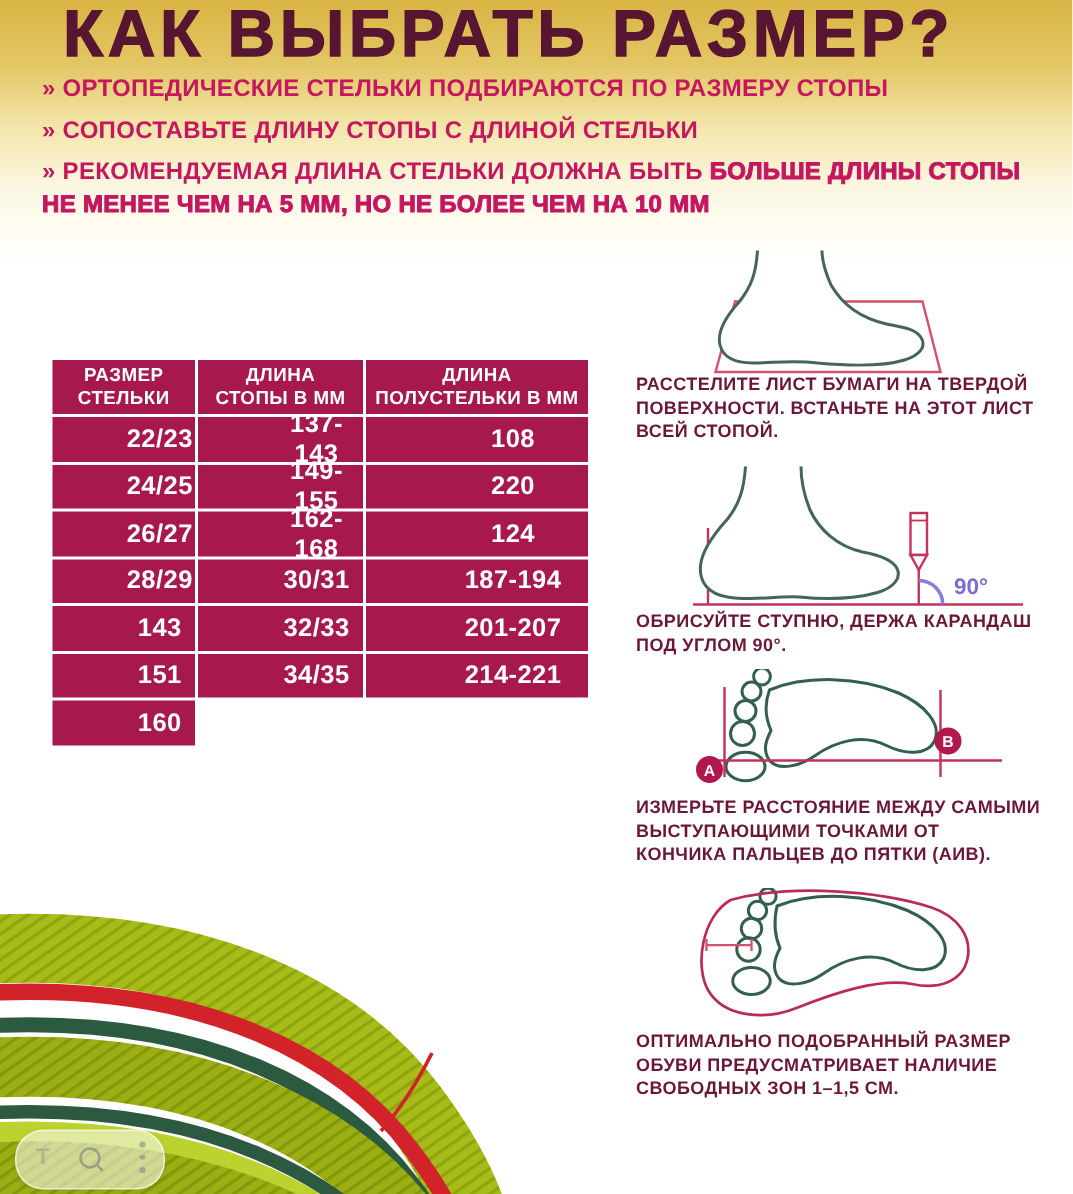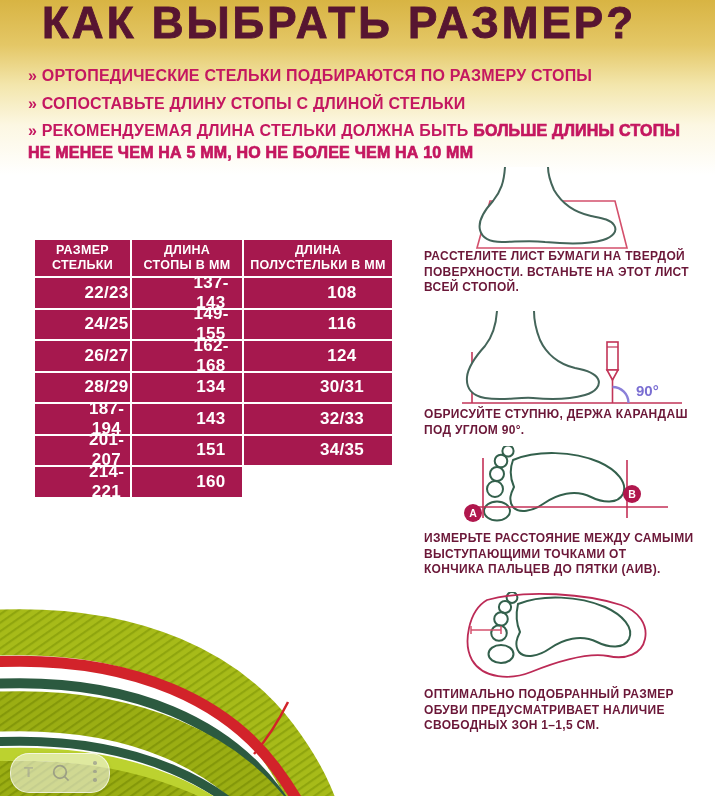--- a/index.html
+++ b/index.html
@@ -6,21 +6,21 @@
   #canvas{
     position:relative;width:715px;height:796px;overflow:hidden;
     font-family:"Liberation Sans",sans-serif;
     background:linear-gradient(180deg,#d8b443 0px,#e4c766 45px,#f3e6ac 85px,#fcf7e2 125px,#ffffff 175px,#ffffff 100%);
   }
   .title{
     position:absolute;left:42px;top:0;margin:0;
     font-size:44px;line-height:46px;font-weight:700;letter-spacing:3px;
     color:#571531;-webkit-text-stroke:0.9px #571531;white-space:nowrap;
   }
-  .bullets{position:absolute;left:28px;top:65px;width:664px;color:#c41760;}
+  .bullets{position:absolute;left:28px;top:49px;width:664px;color:#c41760;}
   .bullets p{margin:0 0 6px 0;font-size:16px;font-weight:700;line-height:21.5px;letter-spacing:0.2px;white-space:pre-line;}
   .xb{-webkit-text-stroke:0.7px #c41760;}
   
   .size-table{position:absolute;left:35px;top:240px;display:grid;grid-template-columns:95px 110px 148px;gap:2px;}
   .cell{background:#a6184e;color:#fff;display:flex;align-items:center;justify-content:center;text-align:center;font-weight:700;}
   .th{height:36px;font-size:12.5px;line-height:15px;white-space:pre-line;letter-spacing:0.3px;}
   .td{height:29.5px;font-size:17px;letter-spacing:0.3px;padding-left:48px;}
   
   .step-text{position:absolute;left:424px;width:302px;margin:0;font-size:12px;line-height:15.5px;font-weight:700;
     color:#6b1738;white-space:pre-line;letter-spacing:0.3px;}
@@ -58,28 +58,27 @@
 СТОПЫ В ММ</div>
     <div class="cell th">ДЛИНА
 ПОЛУСТЕЛЬКИ В ММ</div>
 
     <div class="cell td">22/23</div>
     <div class="cell td">137-143</div>
     <div class="cell td">108</div>
 
     <div class="cell td">24/25</div>
     <div class="cell td">149-155</div>
-    <div class="cell td">116</div>
+    <div class="cell td">220</div>
 
     <div class="cell td">26/27</div>
     <div class="cell td">162-168</div>
     <div class="cell td">124</div>
 
     <div class="cell td">28/29</div>
-    <div class="cell td">134</div>
 
     <div class="cell td">30/31</div>
     <div class="cell td">187-194</div>
     <div class="cell td">143</div>
 
     <div class="cell td">32/33</div>
     <div class="cell td">201-207</div>
     <div class="cell td">151</div>
 
     <div class="cell td">34/35</div>

